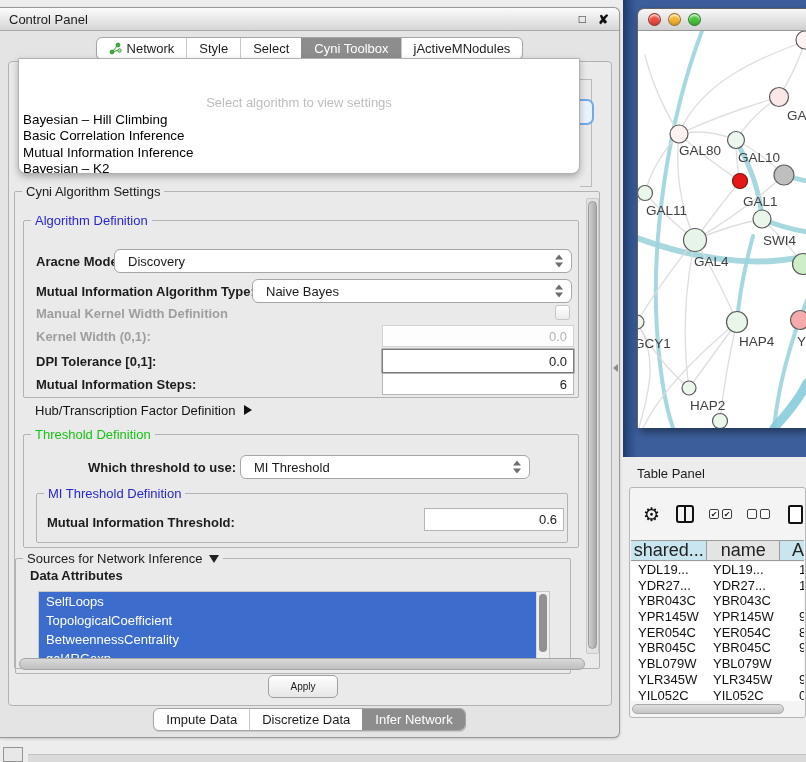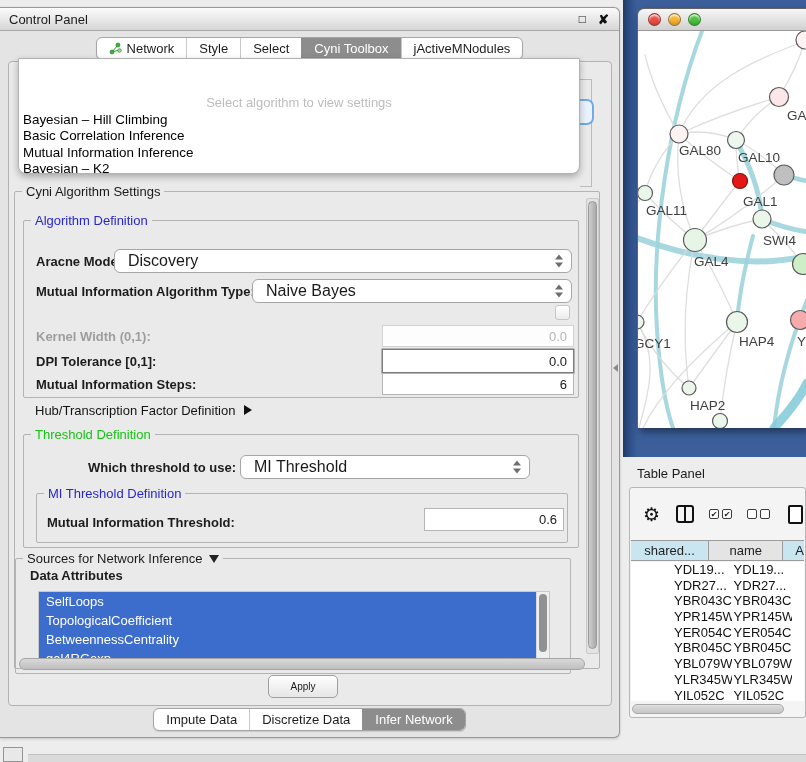--- a/index.html
+++ b/index.html
@@ -50,21 +50,21 @@
 .l-aracne{left:12px;top:28px;height:24px;}
 .l-mitype{left:12px;top:58px;height:24px;}
 .l-manual{left:12px;top:82px;height:20px;}
 .l-kernel{left:12px;top:104px;height:22px;}
 .l-dpi{left:12px;top:128px;height:24px;}
 .l-steps{left:12px;top:152px;height:22px;}
 .l-which{left:64px;top:20px;height:24px;}
 .l-mithresh{left:10px;top:16px;height:24px;}
 .l-dataattr{left:14px;top:8px;height:16px;}
 
-.combo{position:absolute;background:#fff;border:1px solid #a6a6a6;border-radius:6px;font-size:16px;display:flex;align-items:center;padding-left:13px;}
+.combo{position:absolute;background:#fff;border:1px solid #a6a6a6;border-radius:6px;font-size:13px;display:flex;align-items:center;padding-left:13px;}
 .cb-aracne{left:90px;top:28px;width:458px;height:24px;}
 .cb-mitype{left:228px;top:58px;width:320px;height:24px;}
 .cb-which{left:216px;top:20px;width:290px;height:24px;}
 .arrows{position:absolute;right:8px;top:50%;transform:translateY(-50%);width:8px;height:13px;}
 .arrows::before{content:"";position:absolute;top:0;left:0;border:4px solid transparent;border-bottom:5px solid #6e6e6e;border-top:none;}
 .arrows::after{content:"";position:absolute;bottom:0;left:0;border:4px solid transparent;border-top:5px solid #6e6e6e;border-bottom:none;}
 
 .chk{position:absolute;width:15px;height:15px;border:1px solid #c6c6c6;border-radius:3px;background:linear-gradient(#fff,#ececec);}
 .chk-manual{left:531px;top:84px;}
 
@@ -109,25 +109,25 @@
 .tp-box{position:absolute;left:6px;top:30px;width:177px;height:231px;background:#f4f4f4;border:1px solid #b6b6b6;border-radius:3px;overflow:hidden;}
 .tp-toolbar{position:absolute;left:0;top:0;right:0;height:52px;display:flex;align-items:center;padding-left:13px;}
 .gear{font-size:19px;color:#111;line-height:1;}
 .cols{width:18px;height:18px;border:2px solid #111;border-radius:3px;position:relative;margin-left:16px;}
 .cols::after{content:"";position:absolute;left:50%;top:0;bottom:0;width:2px;background:#111;transform:translateX(-50%);}
 .checks,.boxes{display:flex;gap:3px;margin-left:15px;}
 .checks i,.boxes i{width:10px;height:10px;border:1px solid #3c3c3c;border-radius:2px;display:flex;align-items:center;justify-content:center;font-style:normal;background:#fff;}
 .checks i::after{content:"✔";font-size:8px;color:#222;}
 .doc{width:15px;height:19px;border:2px solid #111;border-radius:2px;margin-left:18px;background:#fff;}
 .tp-head{position:absolute;left:1px;right:1px;top:52px;height:21px;display:flex;background:#e4e4e4;border-top:1px solid #9c9c9c;border-bottom:1px solid #9c9c9c;}
-.th{font-size:13px;display:flex;align-items:center;justify-content:center;border-right:1px solid #9c9c9c;color:#222;}
+.th{font-size:18px;display:flex;align-items:center;justify-content:center;border-right:1px solid #9c9c9c;color:#222;}
 .th.c0{width:80px;background:#c9e5f0;}
 .th.c1{width:76px;background:#e4e4e4;}
 .th.c2{flex:1;background:#c9e5f0;justify-content:flex-start;padding-left:12px;border-right:none;}
-.tp-body{position:absolute;left:1px;right:1px;top:74px;bottom:16px;background:#fff;overflow:hidden;padding-left:36px;}
+.tp-body{position:absolute;left:1px;right:1px;top:74px;bottom:16px;background:#fff;overflow:hidden;}
 .tr{display:flex;height:15.7px;line-height:15.7px;font-size:13px;color:#111;}
 .td{white-space:nowrap;overflow:hidden;}
 .td.c0{width:80px;padding-left:7px;}
 .td.c1{width:76px;padding-left:2px;}
 .td.c2{flex:1;padding-left:12px;}
 .tp-hsb{position:absolute;left:2px;right:2px;bottom:2px;height:12px;}
 .tp-hsb .thumb{position:absolute;left:0;top:1px;width:152px;height:10px;background:linear-gradient(#dedede,#c4c4c4);border:1px solid #aaa;border-radius:5px;}
 
 
 .mini-win{position:absolute;left:3px;top:747px;width:20px;height:15px;background:#e8e8e8;border:1px solid #949494;}
@@ -187,20 +187,21 @@
         <span class="lbl l-aracne">Aracne Mode:</span>
         <div class="combo cb-aracne">
           <span>Discovery</span>
           <span class="arrows"></span>
         </div>
         <span class="lbl l-mitype">Mutual Information Algorithm Type:</span>
         <div class="combo cb-mitype">
           <span>Naive Bayes</span>
           <span class="arrows"></span>
         </div>
+        <span class="lbl dis l-manual">Manual Kernel Width Definition</span>
         <span class="chk chk-manual"></span>
         <span class="lbl dis l-kernel">Kernel Width (0,1):</span>
         <div class="fld dis f-kernel">0.0</div>
         <span class="lbl l-dpi">DPI Tolerance [0,1]:</span>
         <div class="fld focus f-dpi">0.0</div>
         <span class="lbl l-steps">Mutual Information Steps:</span>
         <div class="fld f-steps">6</div>
       </div>
 
       <div class="hub">

